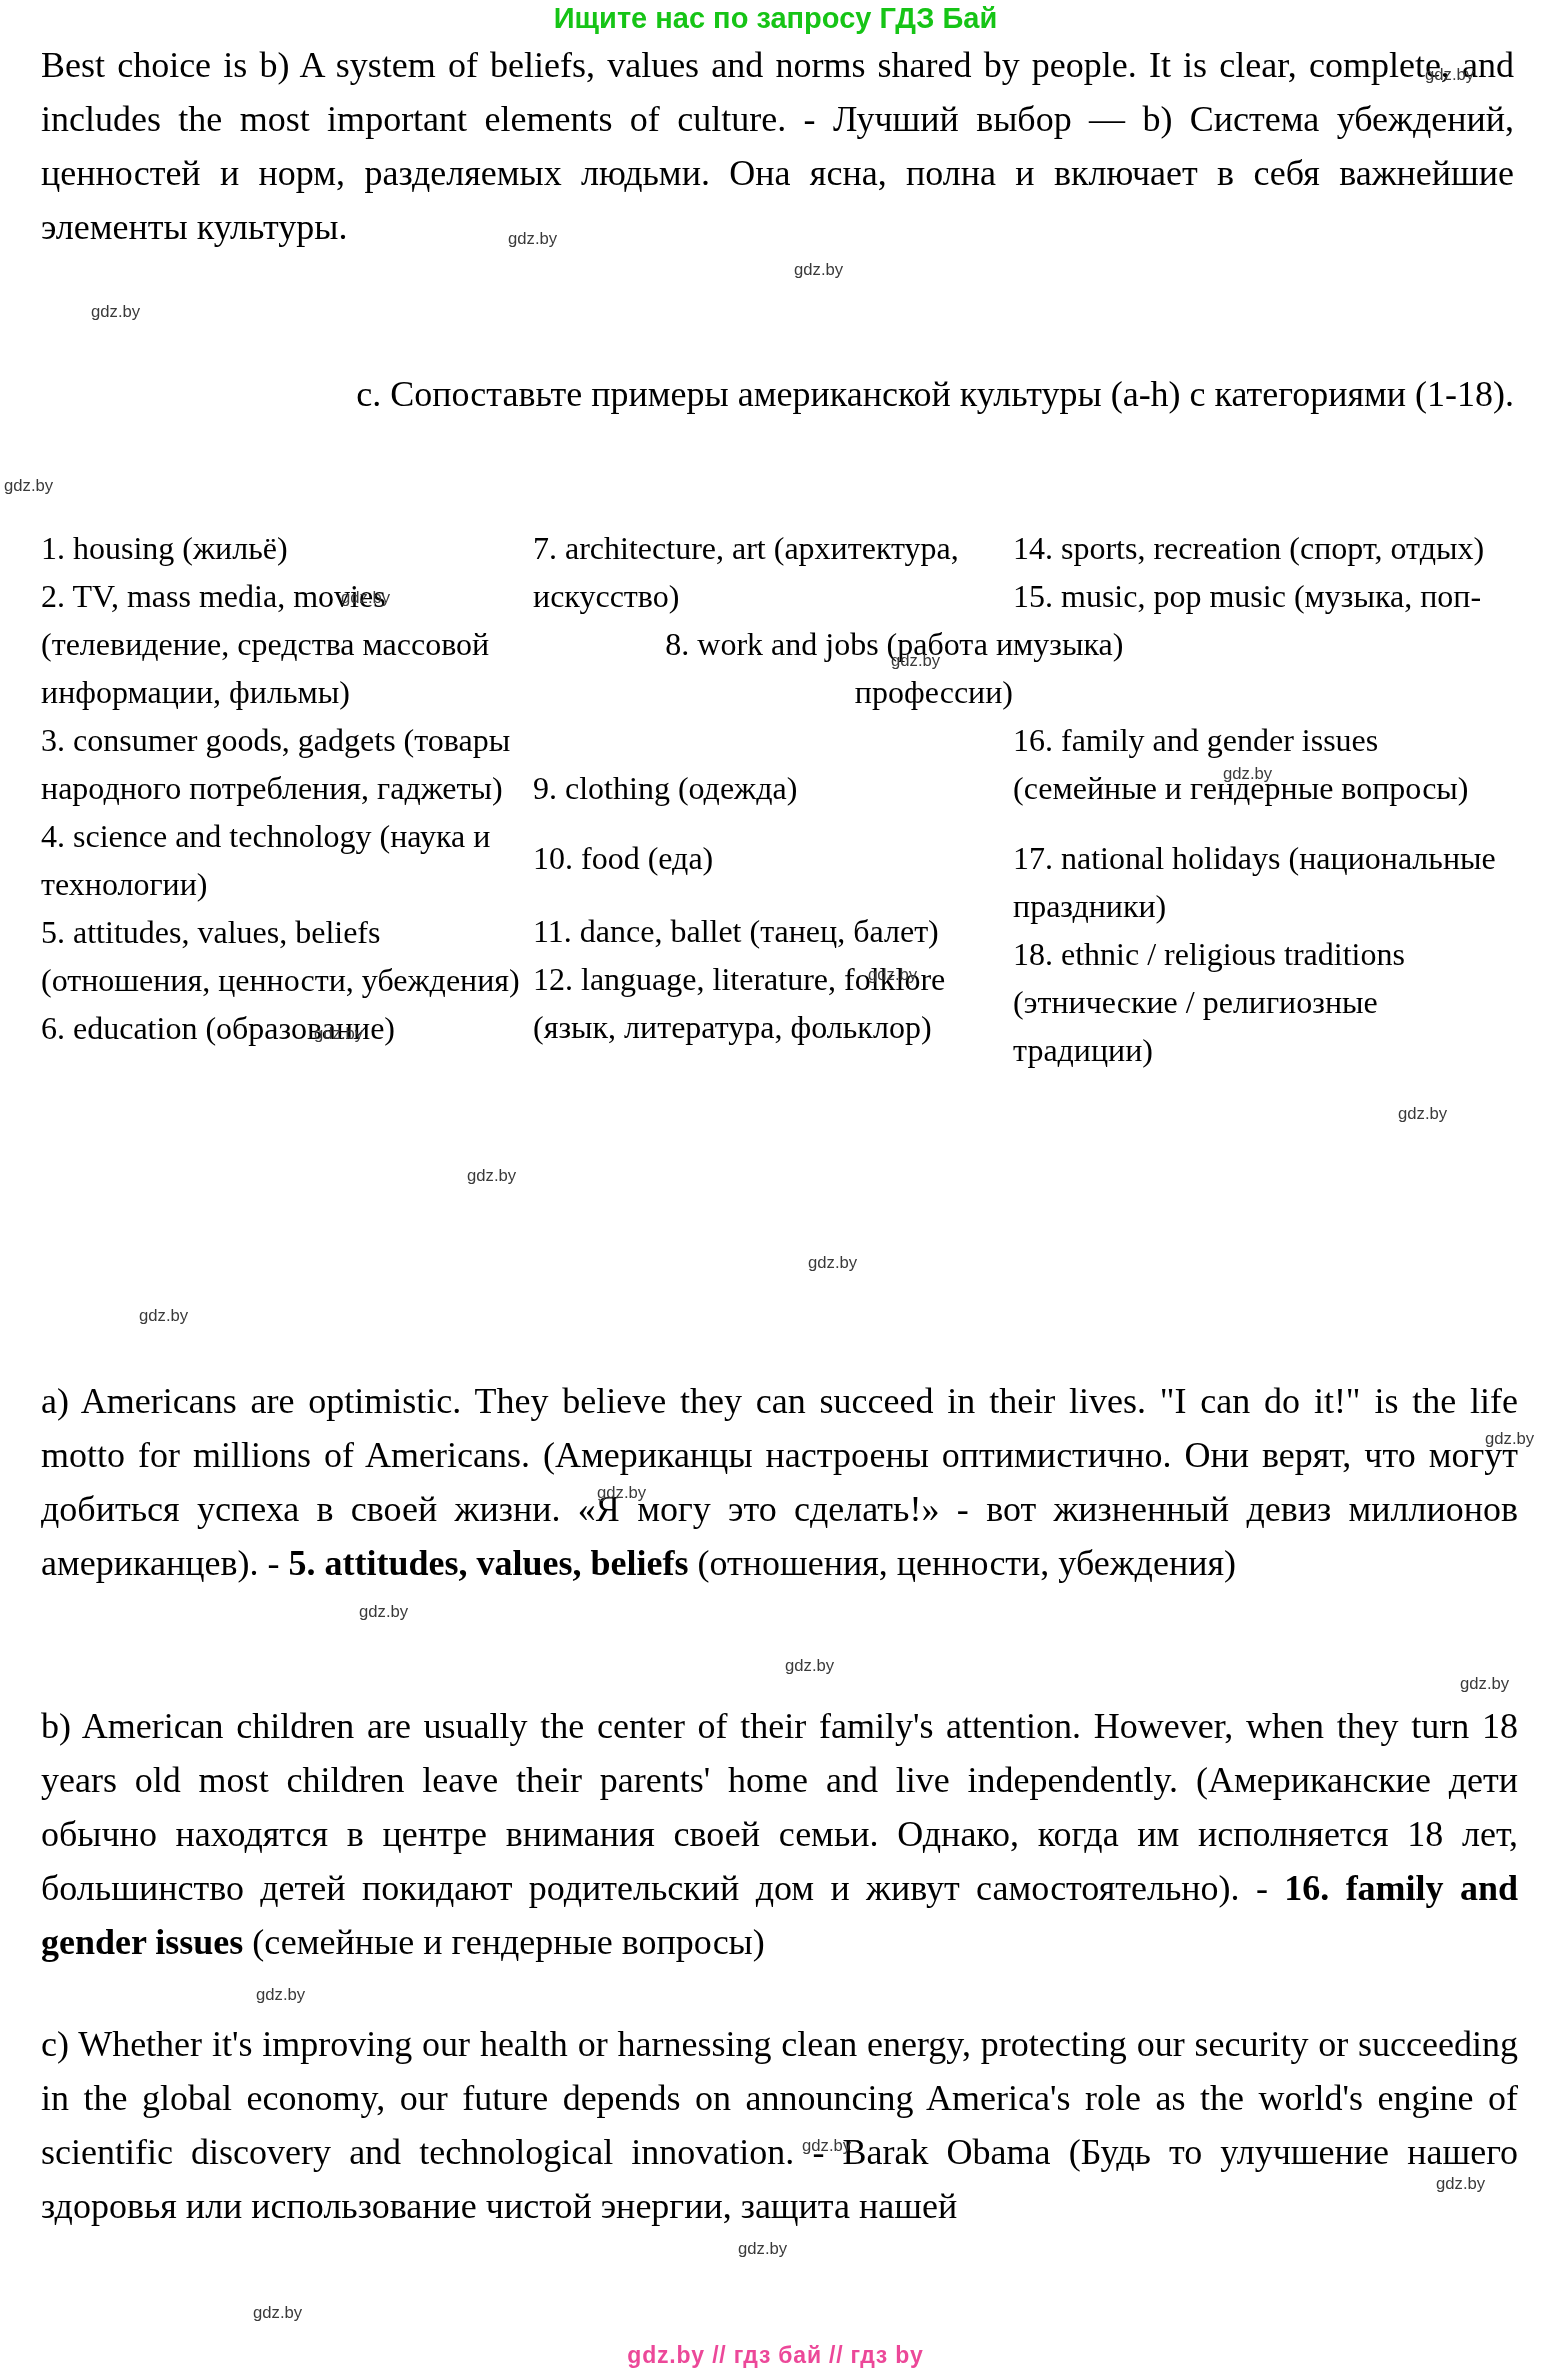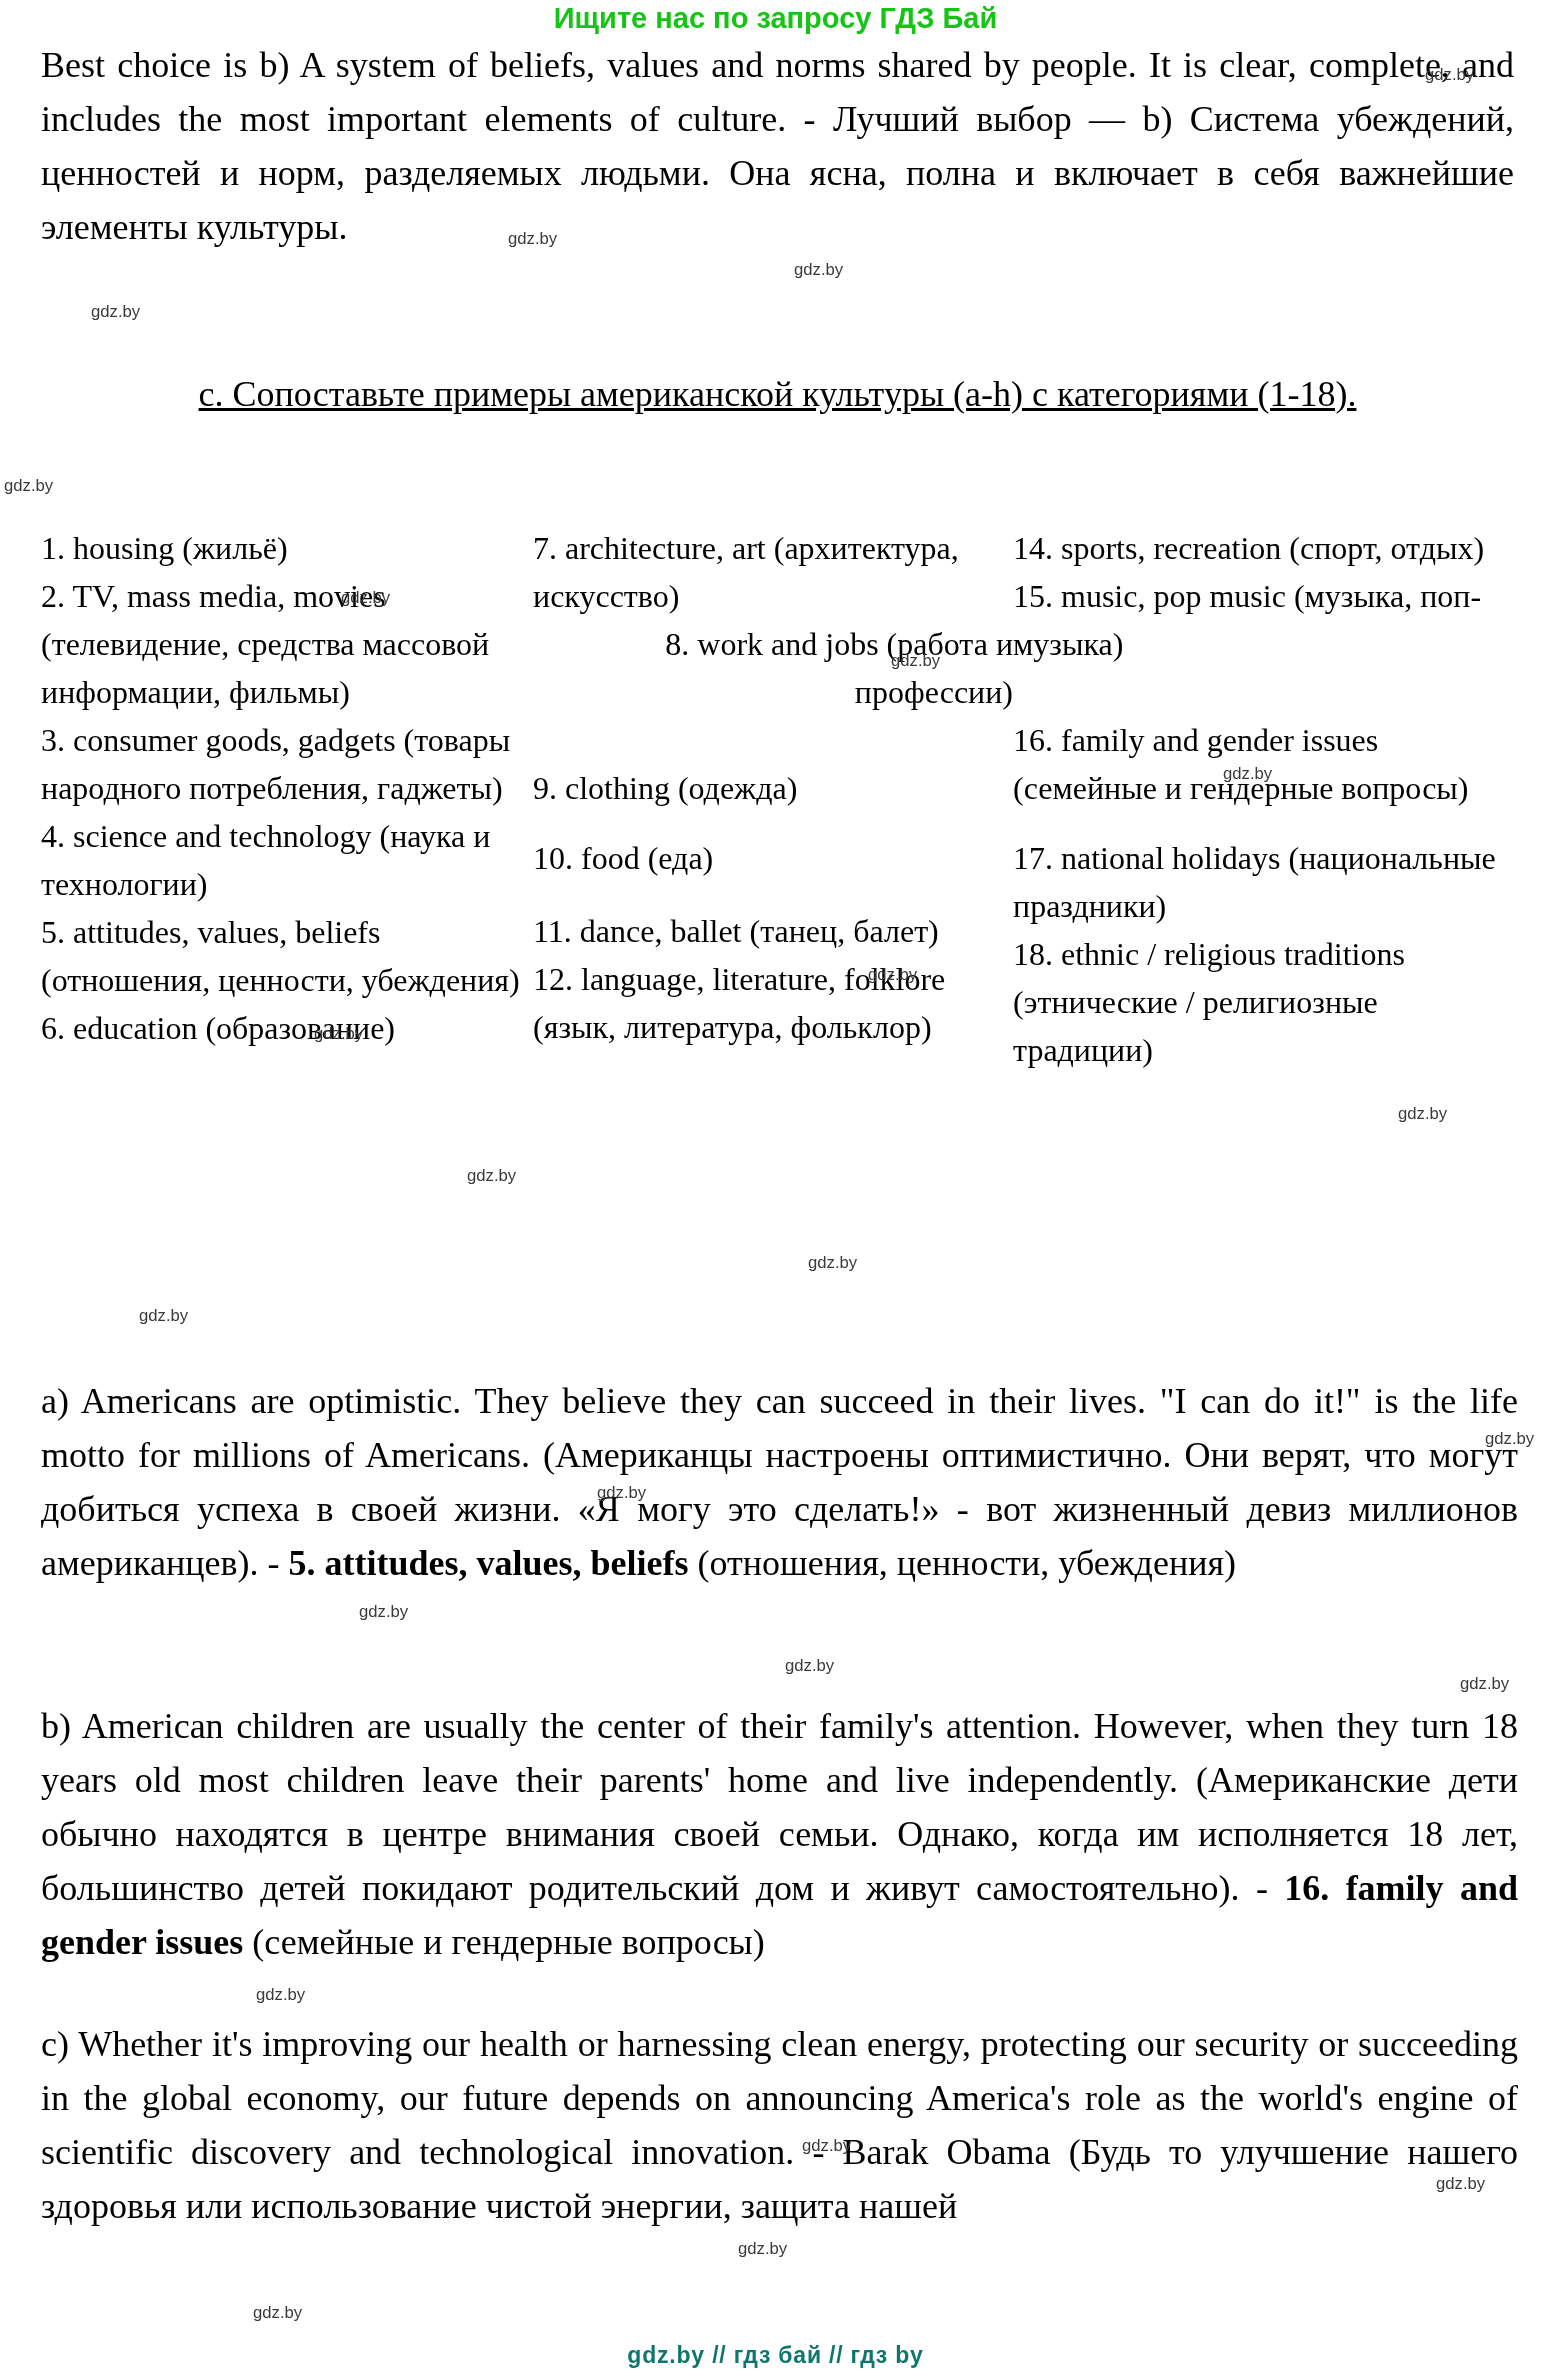--- a/index.html
+++ b/index.html
@@ -45,22 +45,21 @@
   .intro-para {
     left: 41px;
     top: 38px;
     width: 1473px;
   }
 
   .task-c {
     left: 41px;
     top: 367px;
     width: 1473px;
-    text-align: center;
-    text-decoration: underline;
+    text-align: right;
   }
 
   
   .cat-cols {
     position: absolute;
     left: 41px;
     top: 524px;
     width: 1485px;
     display: flex;
     gap: 0px;
@@ -104,21 +103,21 @@
   
   .site-footer {
     position: absolute;
     bottom: 8px;
     left: 0;
     width: 100%;
     text-align: center;
     font-family: "Liberation Sans", "DejaVu Sans", sans-serif;
     font-weight: bold;
     font-size: 23px;
-    color: #0f766e;
+    color: #ec4899;
     letter-spacing: 0.8px;
   }
 </style>
 </head>
 <body>
 
 <div class="page">
 
   <div class="site-banner">Ищите нас по запросу ГДЗ Бай</div>
 

